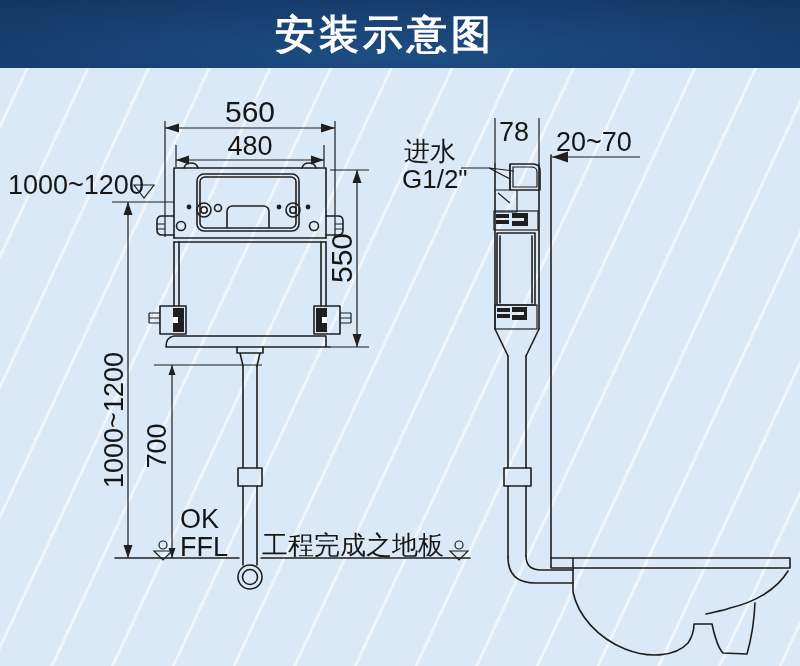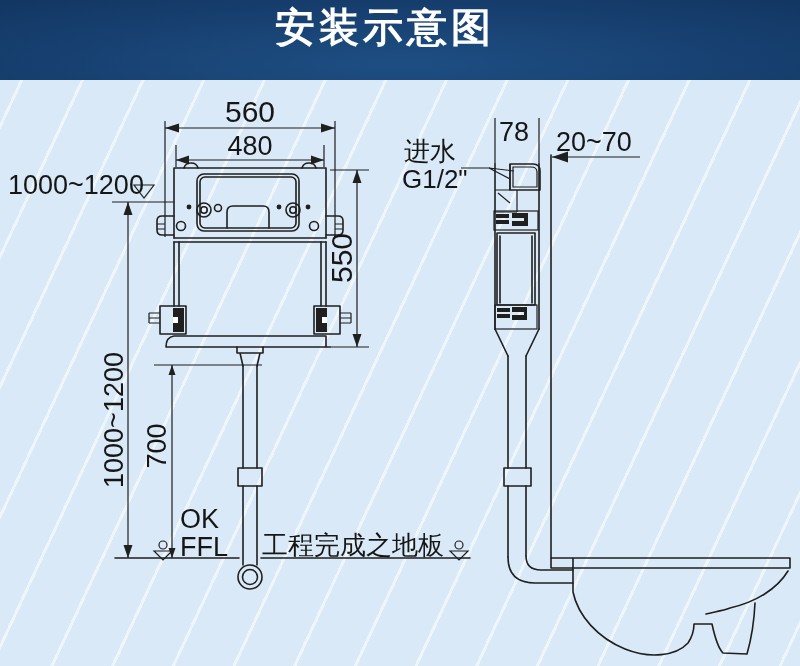--- a/index.html
+++ b/index.html
@@ -7,23 +7,23 @@
     --canvas-bg:#d9e9f7; --line:#1f1f1f; --text:#161616;
   }
   html,body{margin:0;padding:0;}
   #page{position:relative;width:800px;height:666px;overflow:hidden;
     background:
       repeating-linear-gradient(115deg,
         rgba(255,255,255,0) 0px, rgba(255,255,255,0) 52px,
         rgba(255,255,255,.55) 52px, rgba(255,255,255,.55) 55px),
       var(--canvas-bg);
     font-family:"Liberation Sans", sans-serif;}
-  #header{position:absolute;left:0;top:0;width:800px;height:80px;
+  #header{position:absolute;left:0;top:0;width:800px;height:68px;
     background:radial-gradient(130% 190% at 50% 80%, var(--header-center) 0%, var(--header-mid) 48%, var(--header-edge) 100%);
-    display:flex;align-items:flex-start;justify-content:center;}
+    display:flex;align-items:center;justify-content:center;}
   #header .title{color:#fff;font-size:40px;font-weight:bold;letter-spacing:4px;
     padding-right:30px;font-family:"Liberation Sans", sans-serif;}
   svg text{fill:var(--text);font-family:"Liberation Sans", sans-serif;}
   .ln{stroke:var(--line);stroke-width:1.6;fill:none;stroke-linecap:round;stroke-linejoin:round;}
   .lnt{stroke:var(--line);stroke-width:1.2;fill:none;stroke-linecap:butt;}
   .fl{fill:var(--line);stroke:none;}
   .wh{fill:#fff;stroke:none;}
   .dim{font-size:27px;}
   .dimbig{font-size:30px;}
   .cjk{font-size:26px;}

